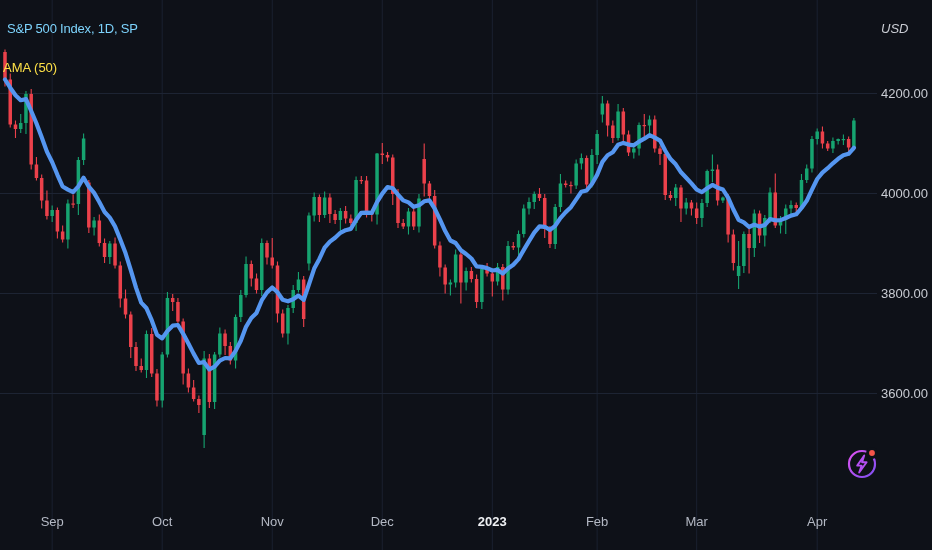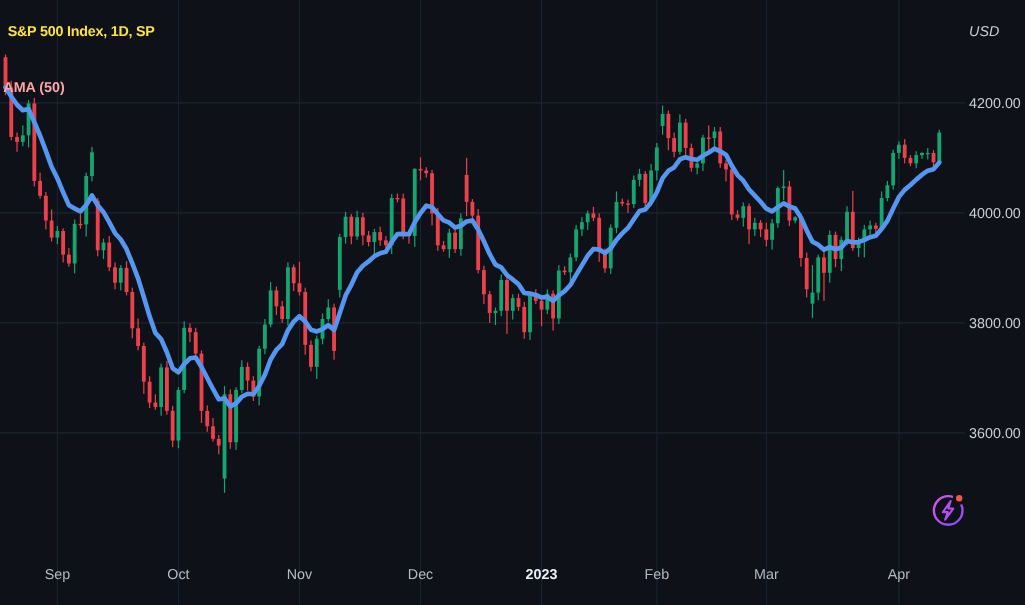--- a/index.html
+++ b/index.html
@@ -1,21 +1,21 @@
 <!DOCTYPE html>
 <html><head>
 <meta charset="utf-8">
 <style>
   html,body{margin:0;padding:0;background:#0e1118;}
   #app{position:relative;width:932px;height:550px;background:#0e1118;overflow:hidden;
        font-family:"Liberation Sans",sans-serif;}
   #chart-svg{position:absolute;left:0;top:0;}
   .legend{position:absolute;left:7px;top:21px;z-index:5;}
-  .sym{font-size:13px;font-weight:700;color:#fde047;letter-spacing:-0.2px;}
-  .ind{font-size:13px;font-weight:700;color:#fca5a5;margin-top:36px;margin-left:-4px;}
+  .sym{font-size:13px;font-weight:400;color:#7dd3fc;letter-spacing:-0.2px;}
+  .ind{font-size:13px;font-weight:400;color:#fde047;margin-top:24px;margin-left:-4px;}
   .usd{position:absolute;left:881px;top:21px;font-size:13px;color:#c9ccd3;z-index:5;font-style:italic;}
   .plabel{font-size:13px;fill:#c9ccd3;}
   .tlabel{font-size:13px;fill:#b4b9c4;}
   .tlabel.bold{fill:#eef0f3;font-weight:700;}
   #boost{position:absolute;left:843px;top:444px;width:38px;height:38px;cursor:pointer;z-index:5;}
   svg text{font-family:"Liberation Sans",sans-serif;}
 </style>
 </head>
 <body>
 <div id="app" style="background: rgb(14, 17, 24);">

